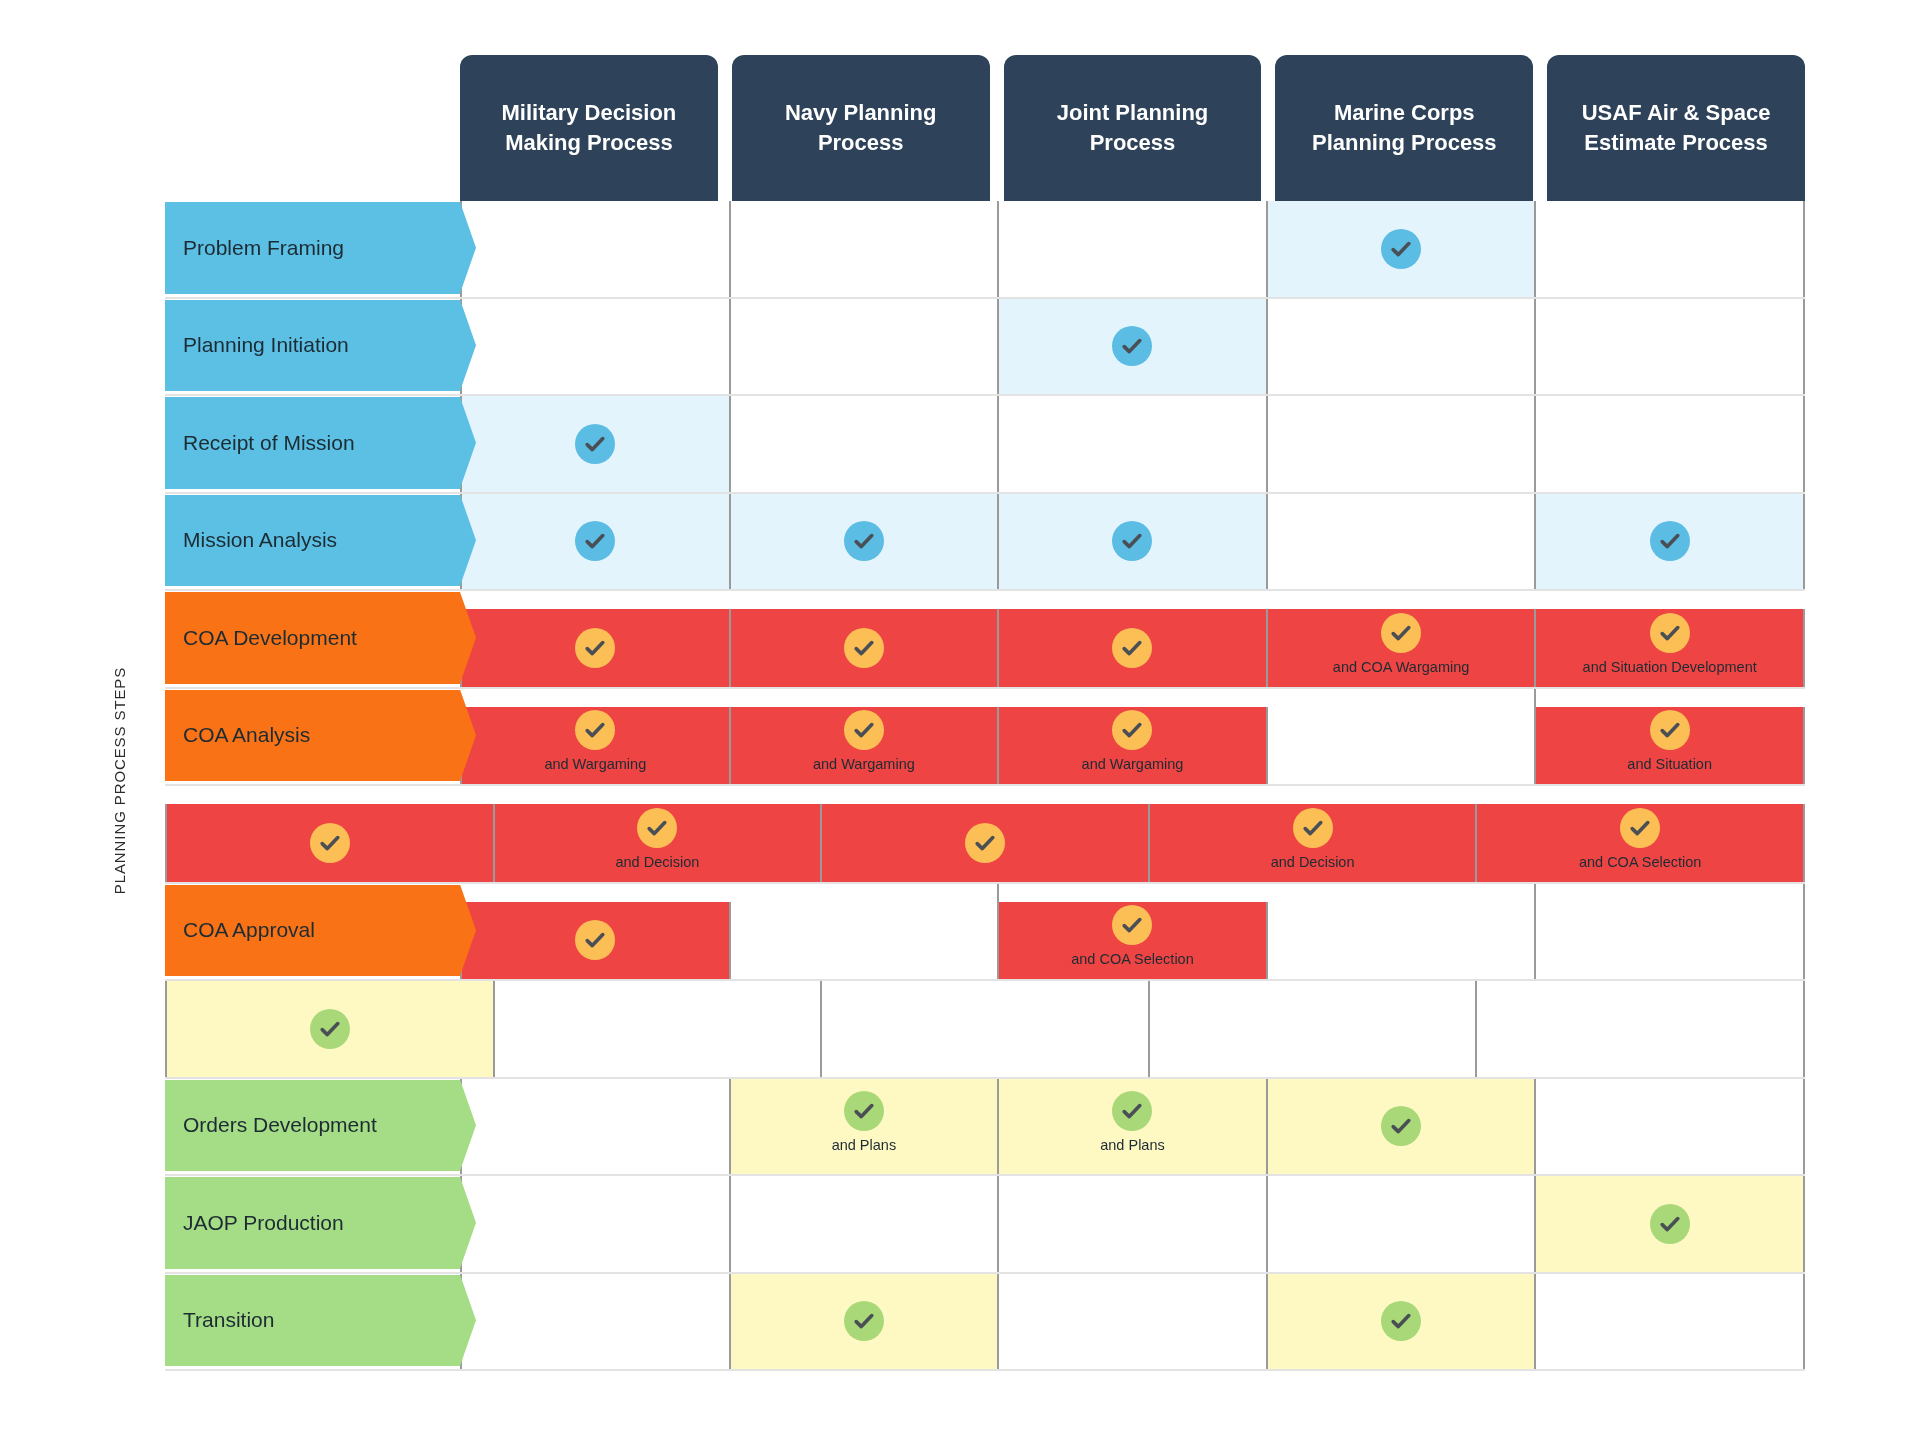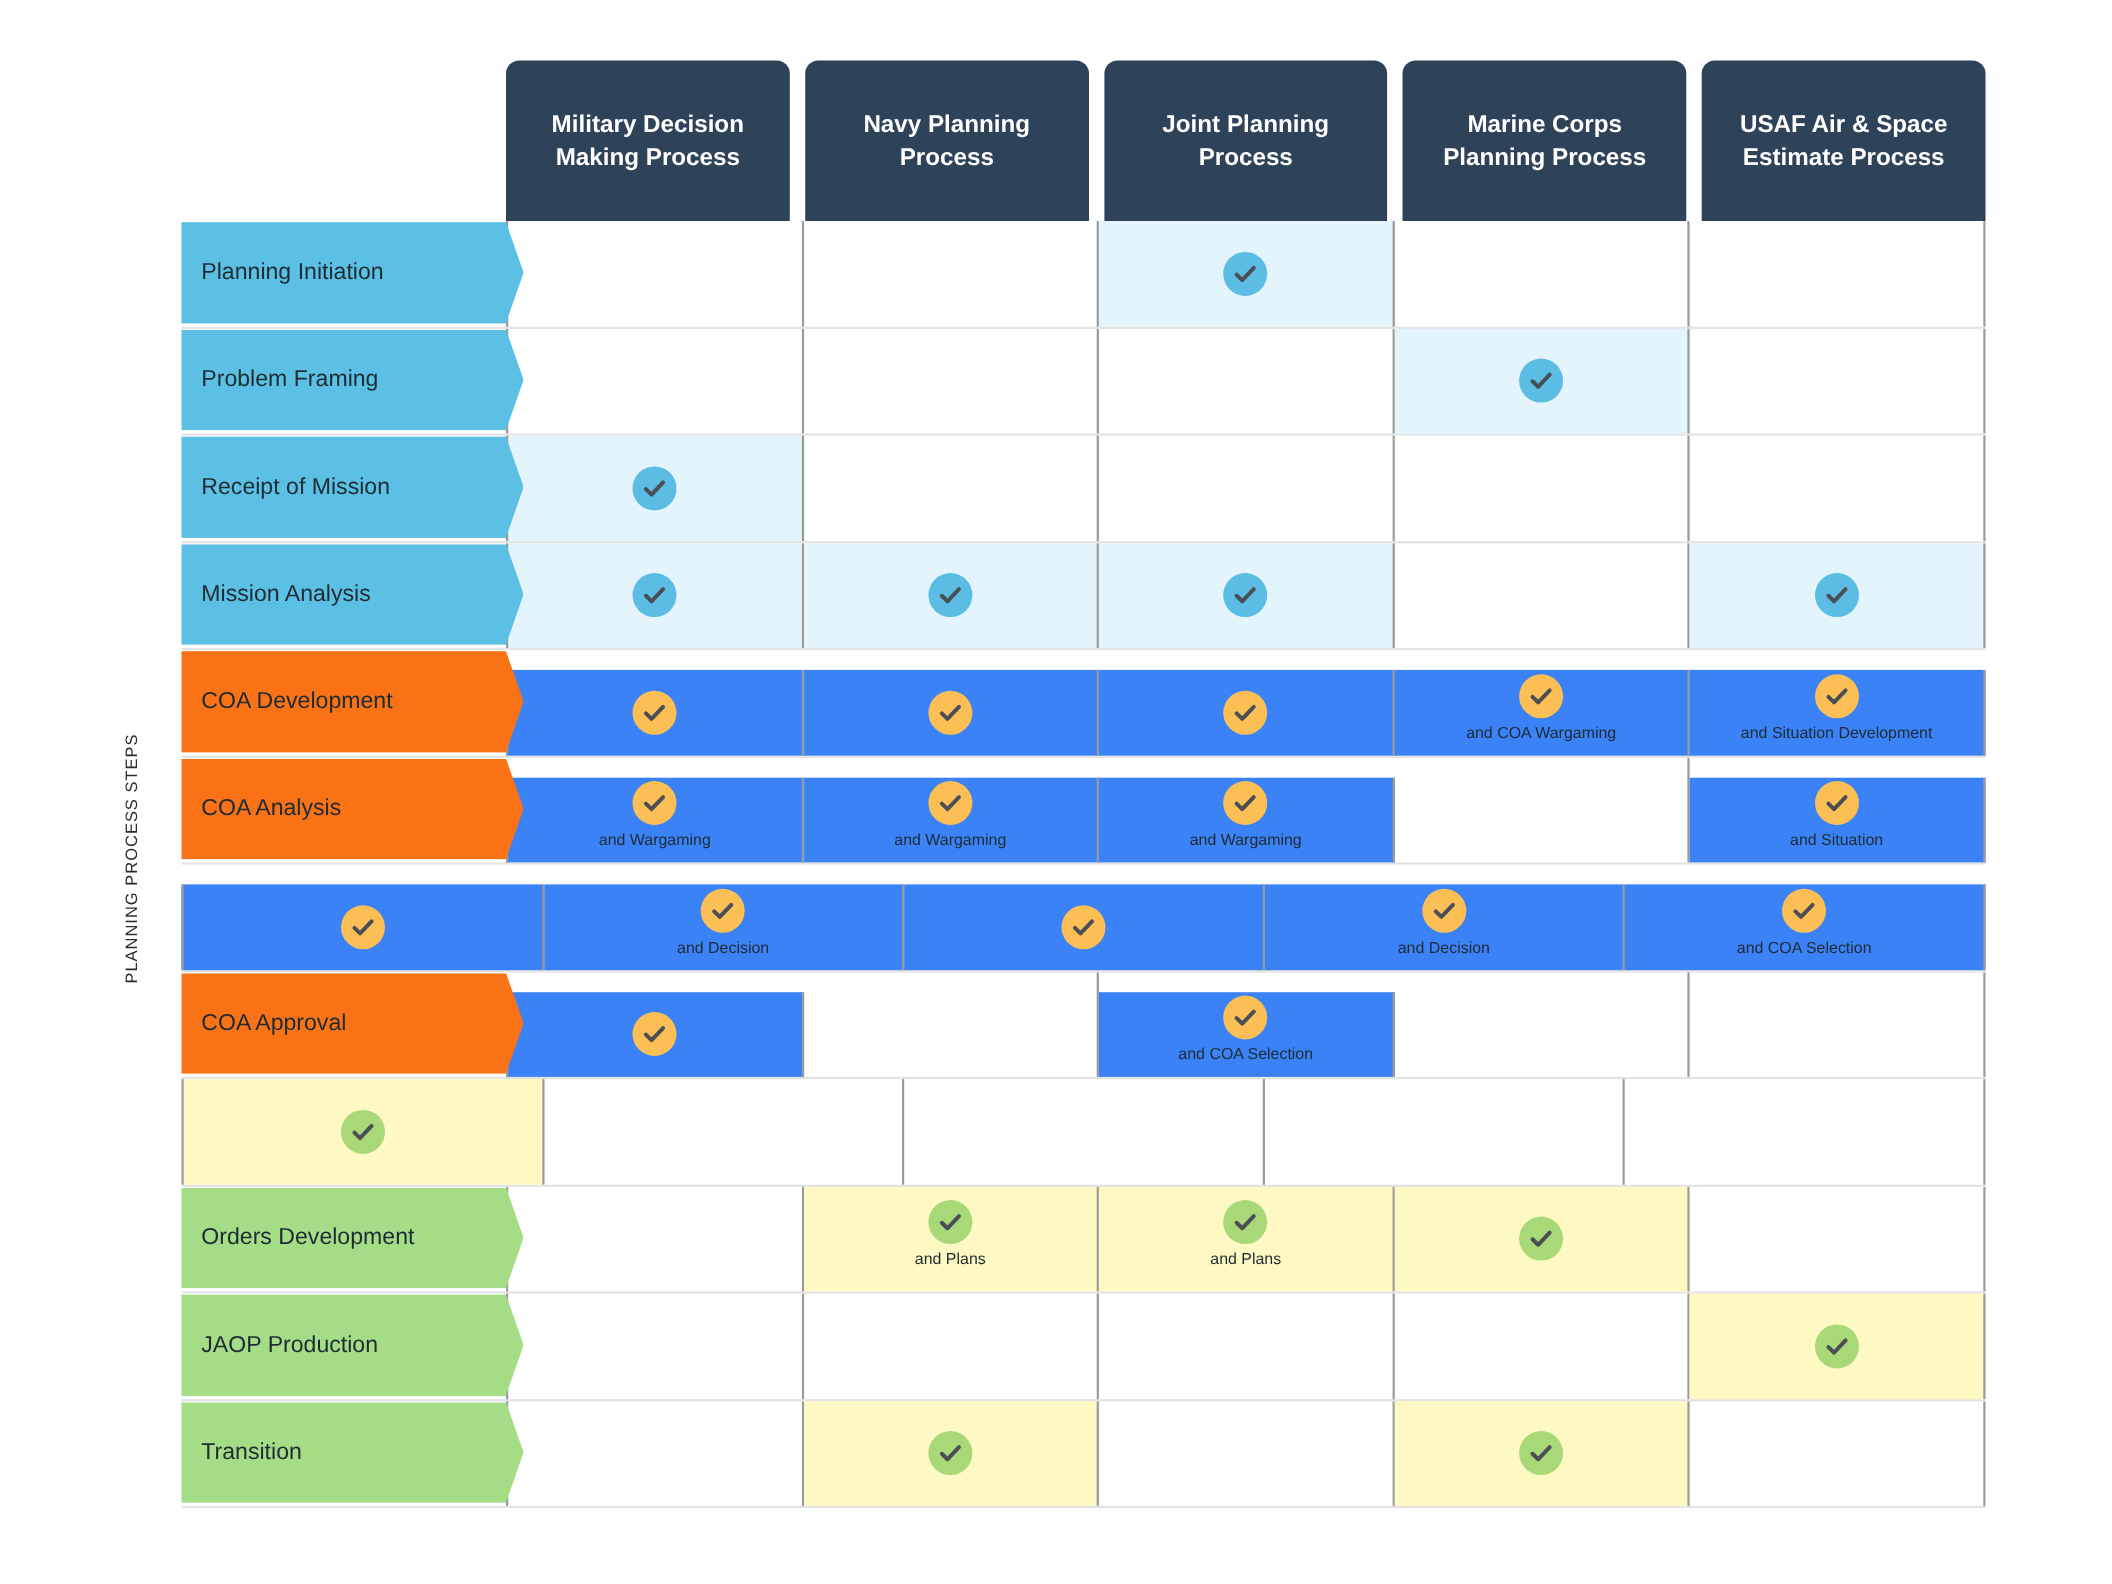--- a/index.html
+++ b/index.html
@@ -117,21 +117,21 @@
     flex: 1;
     position: relative;
     display: flex;
     flex-direction: column;
     align-items: center;
     justify-content: center;
     border-right: 2px solid #9a9a9a;
   }
   .cell:first-child { border-left: 2px solid #9a9a9a; }
   .cell.fill-blue   { background: #e4f4fc; }
-  .cell.fill-orange { background: #3b82f6; margin-top: 18px; }
+  .cell.fill-orange { background: #ef4444; margin-top: 18px; }
   .cell.fill-green  { background: #fef9c3; }
 
   .cell .stack {
     display: flex;
     flex-direction: column;
     align-items: center;
     justify-content: center;
     gap: 6px;
   }
   .cell.has-note .stack { transform: translateY(-4px); }
@@ -169,55 +169,55 @@
       <div class="header-cell">Military Decision Making Process</div>
       <div class="header-cell">Navy Planning Process</div>
       <div class="header-cell">Joint Planning Process</div>
       <div class="header-cell">Marine Corps Planning Process</div>
       <div class="header-cell">USAF Air &amp; Space Estimate Process</div>
     </div>
 
   <div class="grid" id="grid">
       <div class="row">
         <div class="row-label lbl-blue">
+          <span>Problem Framing</span>
+        </div>
+        <div class="cells">
+          <div class="cell"></div>
+          <div class="cell"></div>
+          <div class="cell"></div>
+          <div class="cell fill-blue">
+            <div class="stack">
+              <div class="check chk-blue">
+                <svg viewBox="0 0 24 24" aria-hidden="true">
+                  <path d="M4.2 12.6 L9.3 17.6 L19.8 6.6" fill="none" stroke="#4a4f55" stroke-width="3.6" stroke-linecap="round" stroke-linejoin="round"></path>
+                </svg>
+              </div>
+            </div>
+          </div>
+          <div class="cell"></div>
+        </div>
+      </div>
+      <div class="row">
+        <div class="row-label lbl-blue">
           <span>Planning Initiation</span>
         </div>
         <div class="cells">
           <div class="cell"></div>
           <div class="cell"></div>
           <div class="cell fill-blue">
             <div class="stack">
               <div class="check chk-blue">
                 <svg viewBox="0 0 24 24" aria-hidden="true">
                   <path d="M4.2 12.6 L9.3 17.6 L19.8 6.6" fill="none" stroke="#4a4f55" stroke-width="3.6" stroke-linecap="round" stroke-linejoin="round"></path>
                 </svg>
               </div>
             </div>
           </div>
           <div class="cell"></div>
-          <div class="cell"></div>
-        </div>
-      </div>
-      <div class="row">
-        <div class="row-label lbl-blue">
-          <span>Problem Framing</span>
-        </div>
-        <div class="cells">
-          <div class="cell"></div>
-          <div class="cell"></div>
-          <div class="cell"></div>
-          <div class="cell fill-blue">
-            <div class="stack">
-              <div class="check chk-blue">
-                <svg viewBox="0 0 24 24" aria-hidden="true">
-                  <path d="M4.2 12.6 L9.3 17.6 L19.8 6.6" fill="none" stroke="#4a4f55" stroke-width="3.6" stroke-linecap="round" stroke-linejoin="round"></path>
-                </svg>
-              </div>
-            </div>
-          </div>
           <div class="cell"></div>
         </div>
       </div>
       <div class="row">
         <div class="row-label lbl-blue">
           <span>Receipt of Mission</span>
         </div>
         <div class="cells">
           <div class="cell fill-blue">
             <div class="stack">

